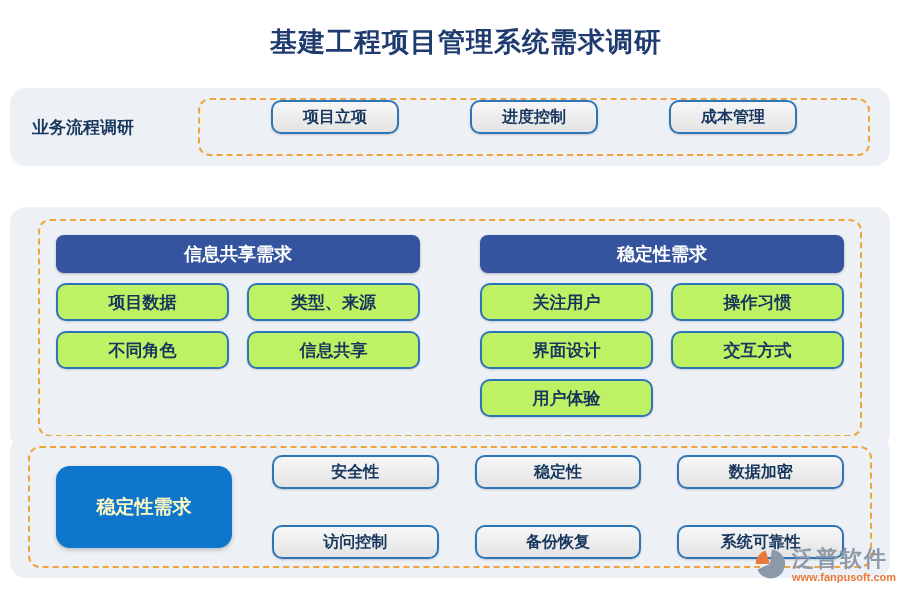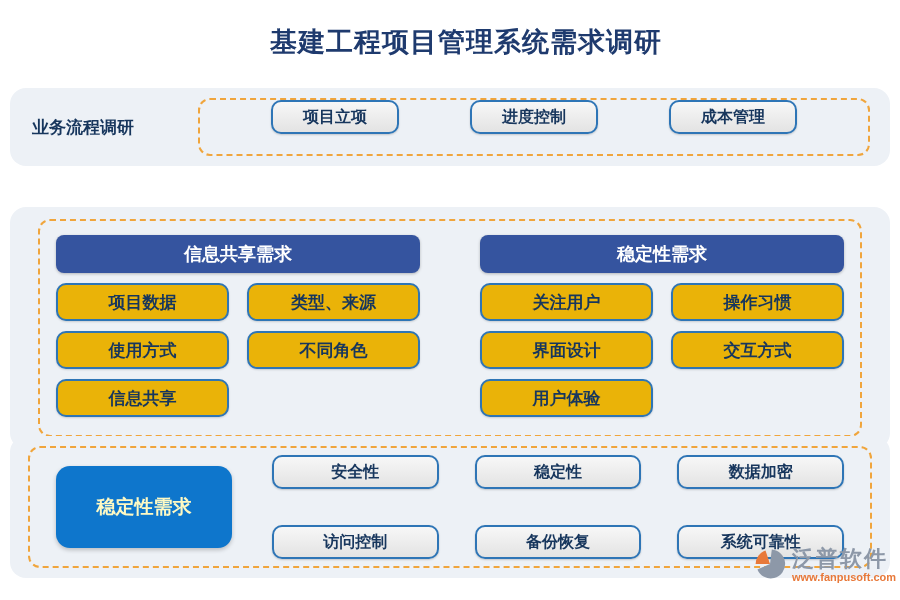--- a/index.html
+++ b/index.html
@@ -67,21 +67,21 @@
     width: 128px; height: 34px;
     font-size: 16px;
     background: linear-gradient(180deg, #f7f7f7 0%, #e3e3e3 100%);
     border: 2px solid #2e75b6;
     border-radius: 10px;
     box-shadow: 0 1px 2px rgba(0,0,0,.18);
   }
   .btn.yellow {
     height: 38px;
     font-size: 17px;
-    background: #eab308;
+    background: #bef264;
     border: 2px solid #2e75b6;
     border-radius: 10px;
     box-shadow: 0 1px 2px rgba(0,0,0,.15);
   }
 
   
   .panel-needs { top: 180px; height: 242px; padding: 12px 28px; margin-top: 27px; }
   .needs-dash {
     height: 100%;
     padding: 14px 16px;
@@ -179,21 +179,20 @@
     </div>
   </section>
 
   <section class="panel panel-needs">
     <div class="dash needs-dash">
 
       <div class="needs-col">
         <div class="col-header">信息共享需求</div>
         <div class="btn yellow">项目数据</div>
         <div class="btn yellow">类型、来源</div>
-        <div class="btn yellow">使用方式</div>
         <div class="btn yellow">不同角色</div>
         <div class="btn yellow">信息共享</div>
       </div>
 
       <div class="needs-col">
         <div class="col-header">稳定性需求</div>
         <div class="btn yellow">关注用户</div>
         <div class="btn yellow">操作习惯</div>
         <div class="btn yellow">界面设计</div>
         <div class="btn yellow">交互方式</div>

